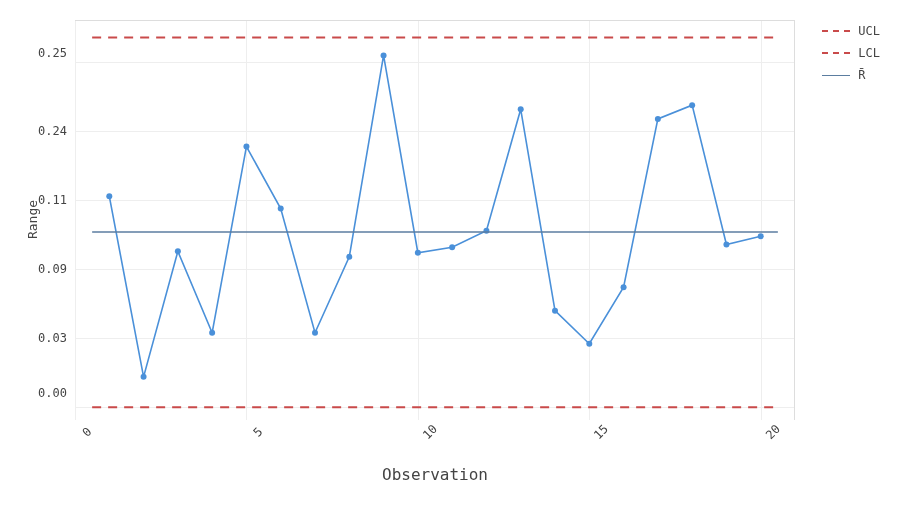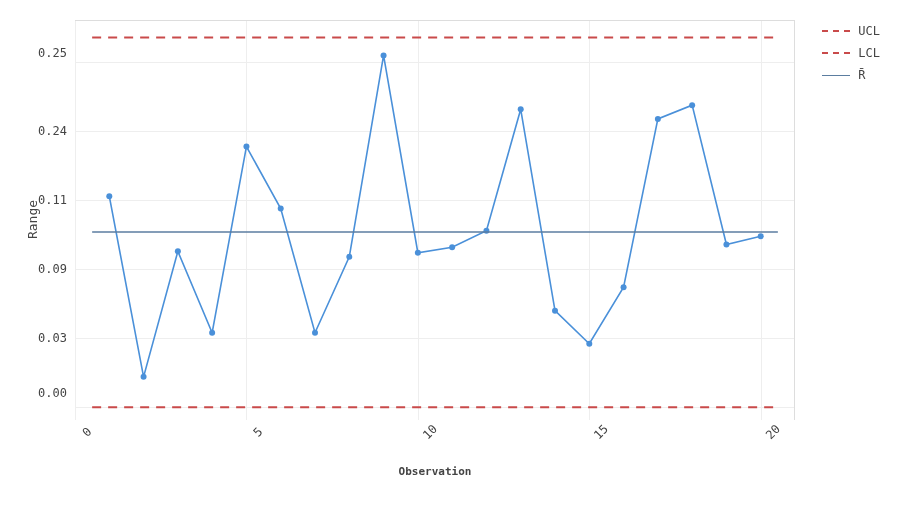--- a/index.html
+++ b/index.html
@@ -25,24 +25,23 @@
   }
   .axis-label-y {
     position: absolute;
     transform: rotate(-90deg);
     transform-origin: center;
     font-size: 13px;
     color: #444;
   }
   .axis-label-x {
     position: absolute;
-    font-size: 11px;
+    font-size: 16px;
     color: #444;
     text-align: center;
-    font-weight: bold;
   }
   .tick-y {
     position: absolute;
     right: 100%;
     padding-right: 8px;
     transform: translateY(-50%);
     font-size: 12px;
     color: #444;
     white-space: nowrap;
   }

